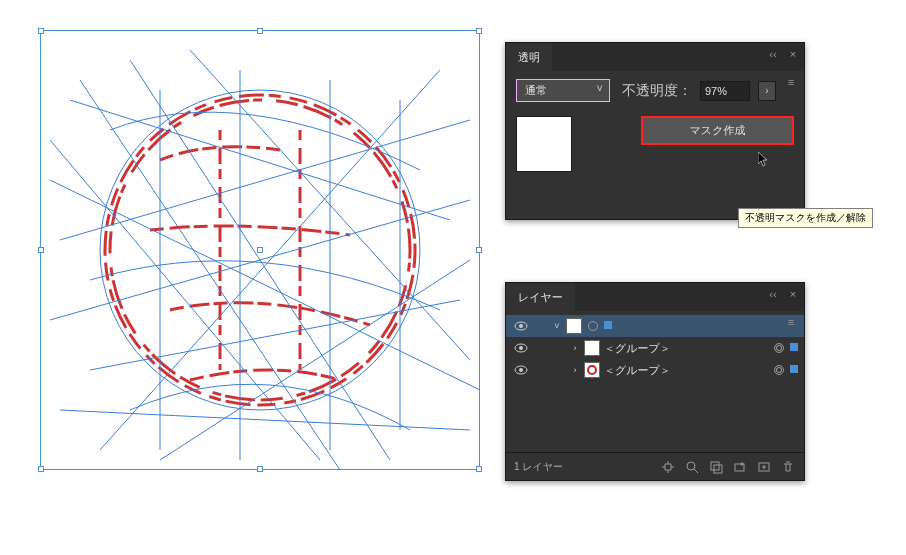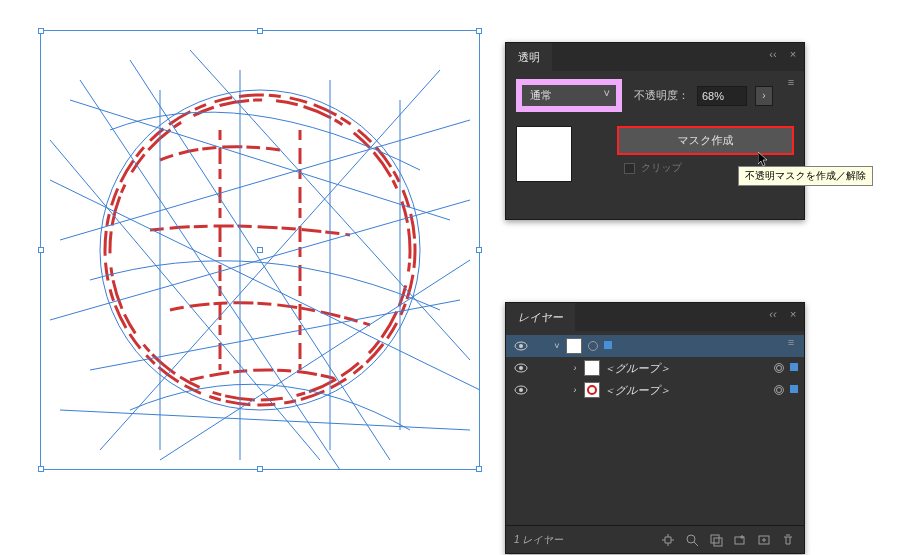--- a/index.html
+++ b/index.html
@@ -103,35 +103,35 @@
       height: 178px;
     }
     .trans-row1 {
       display: flex;
       align-items: center;
       padding: 8px 10px;
       gap: 8px;
     }
     .blend-select {
       background: #4a4a4a;
-      border: 6px solid #f0abfc;
+      border: 1px solid #f0abfc;
       color: #e0e0e0;
       padding: 3px 20px 3px 8px;
       font-size: 11px;
-      width: 106px;
+      width: 94px;
       position: relative;
     }
     .blend-select::after {
       content: "˅";
       position: absolute;
       right: 6px;
       top: 2px;
       color: #ccc;
     }
-    .opacity-label { font-size: 11px; margin-left: 4px; }
+    .opacity-label { font-size: 14px; margin-left: 4px; }
     .opacity-input {
       background: #242424;
       border: 1px solid #1a1a1a;
       color: #e0e0e0;
       width: 50px;
       padding: 3px 4px;
       font-size: 11px;
       text-align: left;
     }
     .opacity-caret {
@@ -161,21 +161,21 @@
       gap: 6px;
     }
     .make-mask-btn {
       background: #555;
       border: 2px solid #ff2020;
       color: #e0e0e0;
       padding: 5px 0;
       text-align: center;
       font-size: 11px;
       cursor: pointer;
-      width: 177px;
+      width: 153px;
       align-self: flex-end;
     }
     .check-row {
       display: flex;
       align-items: center;
       gap: 6px;
       padding-left: 40px;
       font-size: 10px;
       color: #777;
     }
@@ -186,35 +186,35 @@
     }
     
     .tooltip {
       position: absolute;
       background: #ffffe1;
       border: 1px solid #808080;
       color: #000;
       padding: 2px 6px;
       font-size: 10px;
       white-space: nowrap;
+      margin-top: 42px;
     }
     .cursor-arrow {
       position: absolute;
       width: 12px;
       height: 16px;
       pointer-events: none;
     }
     
     
     .panel-layers {
       left: 505px;
-      top: 302px;
+      top: 282px;
       width: 300px;
-      height: 252px;
-      font-style: italic;
+      height: 199px;
     }
     .layer-list {
       padding: 4px 0;
     }
     .layer-row {
       display: flex;
       align-items: center;
       height: 22px;
       padding: 0 6px;
       gap: 4px;
@@ -344,32 +344,28 @@
     <div class="panel-topright">
       <div class="panel-collapse">‹‹</div>
       <div class="panel-close">×</div>
     </div>
   </div>
   <div class="panel-menu">≡</div>
 
   <div class="trans-row1">
     <div class="blend-select">通常</div>
     <span class="opacity-label">不透明度：</span>
-    <div class="opacity-input">68%</div>
+    <div class="opacity-input">97%</div>
     <div class="opacity-caret">›</div>
   </div>
 
   <div class="trans-row2">
     <div class="thumb-box"></div>
     <div class="mask-col">
       <div class="make-mask-btn">マスク作成</div>
-      <div class="check-row">
-        <div class="checkbox"></div>
-        <span>クリップ</span>
-      </div>
     </div>
   </div>
 </div>
 
 <svg class="cursor-arrow" style="left:758px; top:152px;" viewBox="0 0 12 16">
   <path d="M0 0 L0 12 L3 9 L5 14 L7 13 L5 8 L9 8 Z" fill="#000" stroke="#fff" stroke-width="0.6"></path>
 </svg>
 <div class="tooltip" style="left:738px; top:166px;">不透明マスクを作成／解除</div>
 
 <div class="panel panel-layers">

